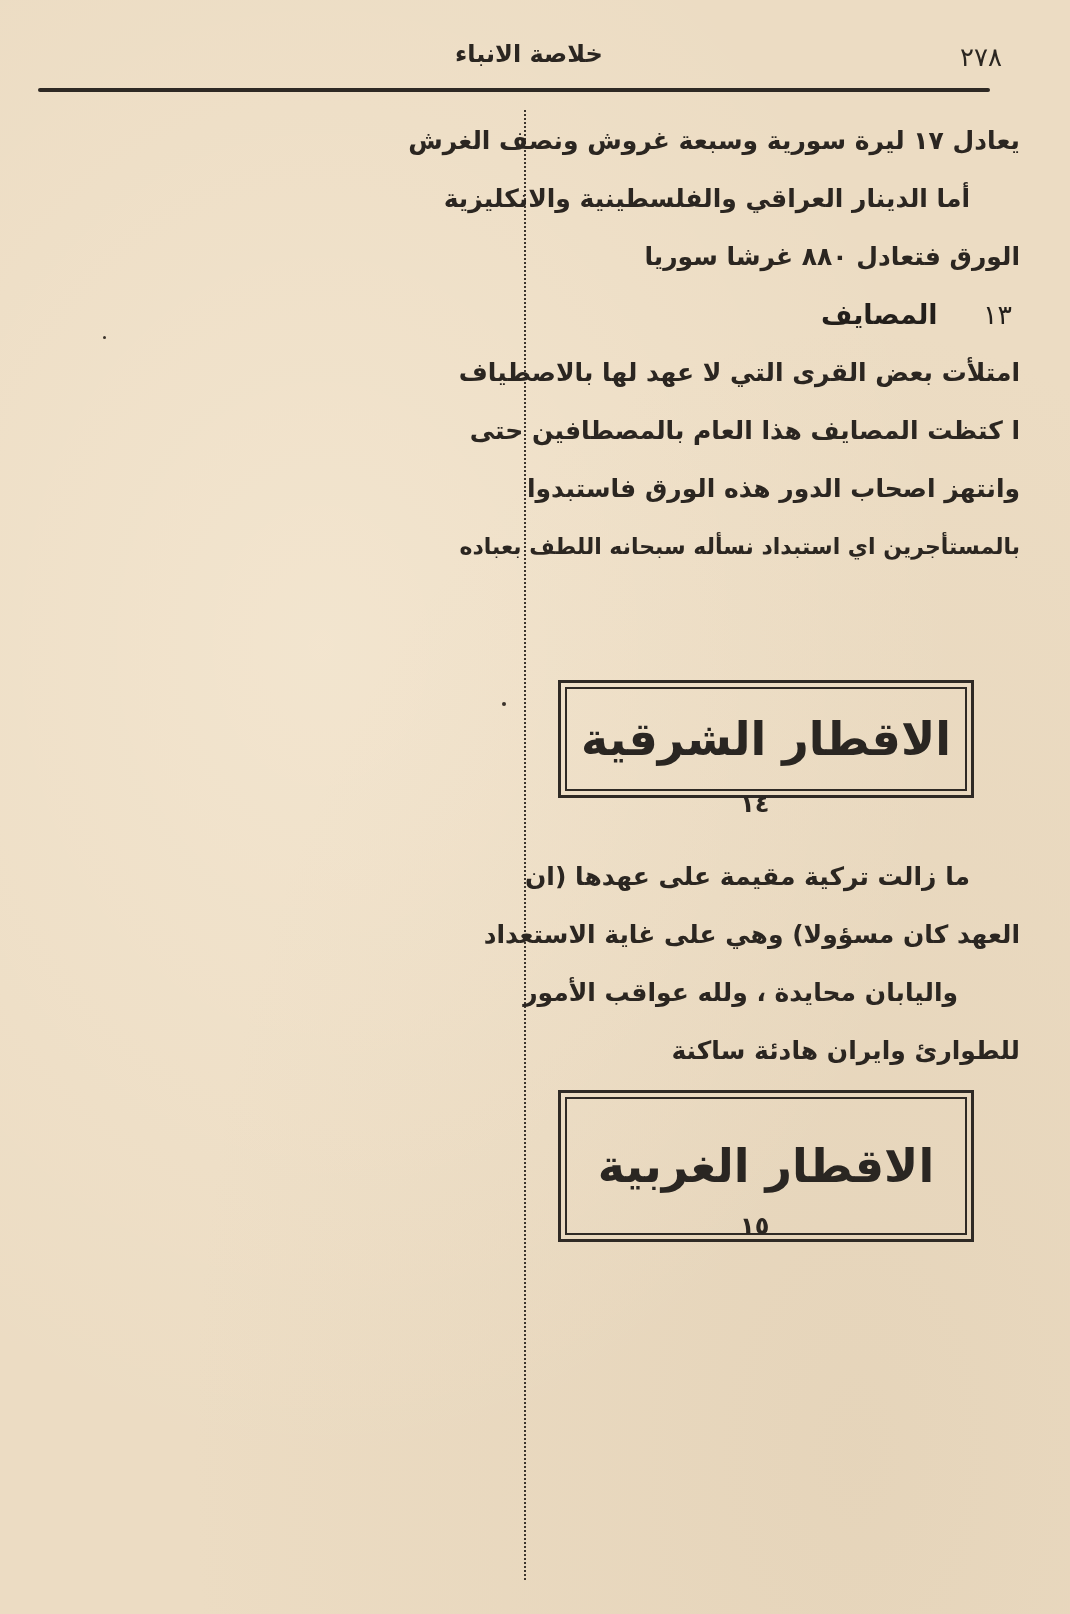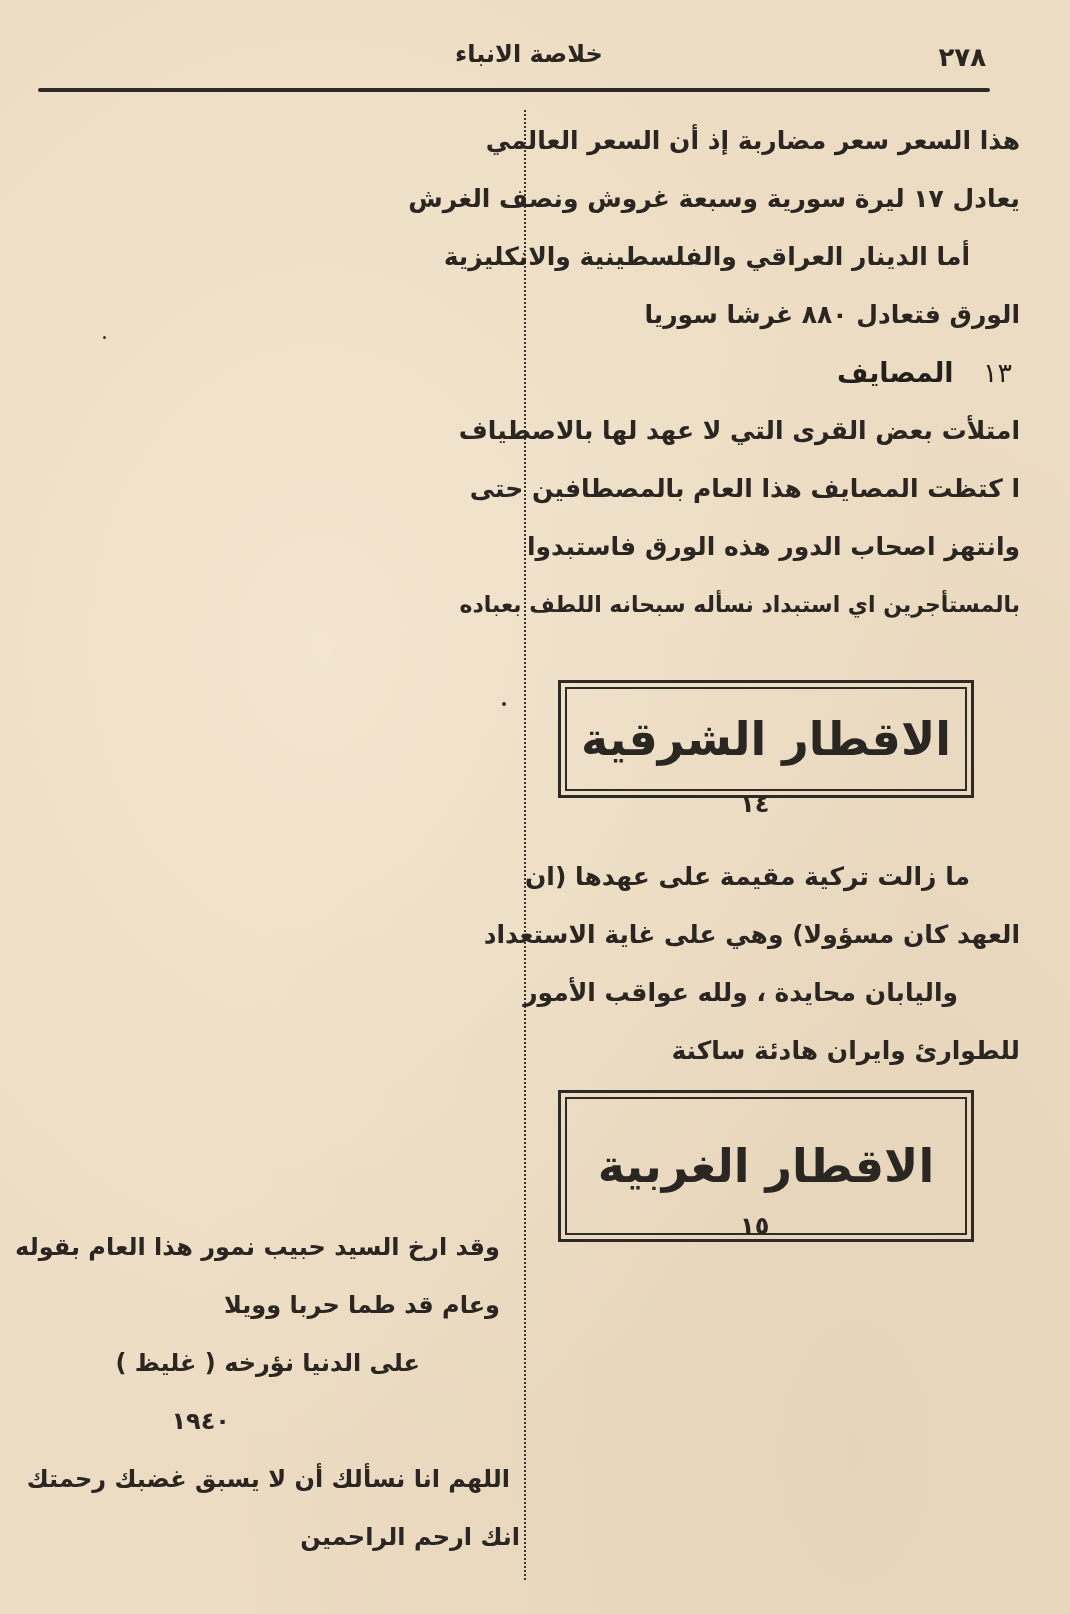--- a/index.html
+++ b/index.html
@@ -26,24 +26,24 @@
   }
   
   .running-head {
     position: absolute;
     top: 38px;
     left: 0; width: 1070px;
     height: 40px;
   }
   .page-number {
     position: absolute;
-    right: 84px;
+    right: 68px;
     top: 4px;
     font-size: 26px;
-    font-weight: bold;
+    font-weight: normal;
     direction: rtl;
     color: #2b2621;
     margin-left: 40px;
   }
   .book-title {
     position: absolute;
     left: 455px;
     top: 2px;
     width: 180px;
     text-align: left;
@@ -94,21 +94,21 @@
   .section-heading {
     display: block;
     height: 58px;
     line-height: 58px;
     font-size: 27px;
     font-weight: bold;
     padding-right: 8px;
     color: #231f1b;
     white-space: nowrap;
   }
-  .section-heading .num { margin-left: 20px; font-weight: normal; }
+  .section-heading .num { margin-left: 36px; font-weight: normal; }
   .boxed-title {
     position: absolute;
     left: 558px;
     width: 416px;
     border: 3px solid #2f2a25;
     padding: 4px;
     box-sizing: border-box;
   }
   .boxed-title .inner {
     border: 2px solid #2f2a25;
@@ -172,21 +172,20 @@
 
   <div class="running-head">
     <span class="page-number">٢٧٨</span>
     <span class="book-title">خلاصة الانباء</span>
   </div>
   <div class="header-rule"></div>
 
   <div class="column-divider"></div>
 
   <div class="col-right">
-    <span class="line">هذا السعر سعر مضاربة إذ أن السعر العالمي</span>
     <span class="line">يعادل ١٧ ليرة سورية وسبعة غروش ونصف الغرش</span>
     <span class="line indent">أما الدينار العراقي والفلسطينية والانكليزية</span>
     <span class="line short">الورق فتعادل ٨٨٠ غرشا سوريا</span>
 
     <div class="section-heading">
       <span class="num">١٣</span>
       <span>المصايف</span>
     </div>
     <span class="line">امتلأت بعض القرى التي لا عهد لها بالاصطياف</span>
     <span class="line">ا كتظت المصايف هذا العام بالمصطافين حتى</span>
@@ -206,24 +205,16 @@
     <span class="line short indent" style="padding-right:62px;">واليابان محايدة ، ولله عواقب الأمور</span>
     <span class="line short">للطوارئ وايران هادئة ساكنة</span>
   </div>
 
   <div class="boxed-title boxed-west">
     <div class="inner">الاقطار الغربية</div>
   </div>
 
   <div class="section-number" style="top:1212px;">١٥</div>
 
-  <div class="col-left">
-    <span class="poem-line" style="padding-right:20px;">وقد ارخ السيد حبيب نمور هذا العام بقوله</span>
-    <span class="poem-line" style="padding-right:20px;">وعام قد طما حربا وويلا</span>
-    <span class="poem-line" style="padding-right:100px;">على الدنيا نؤرخه ( غليظ )</span>
-    <span class="poem-line" style="padding-right:290px;">١٩٤٠</span>
-    <span class="poem-line" style="padding-right:10px;">اللهم انا نسألك أن لا يسبق غضبك رحمتك</span>
-    <span class="poem-line" style="padding-right:0px;">انك ارحم الراحمين</span>
-  </div>
 
   <div class="speck" style="left:502px; top:702px;"></div>
   <div class="speck" style="left:103px; top:336px; width:3px; height:3px;"></div>
 </div>
 
 </body></html>

